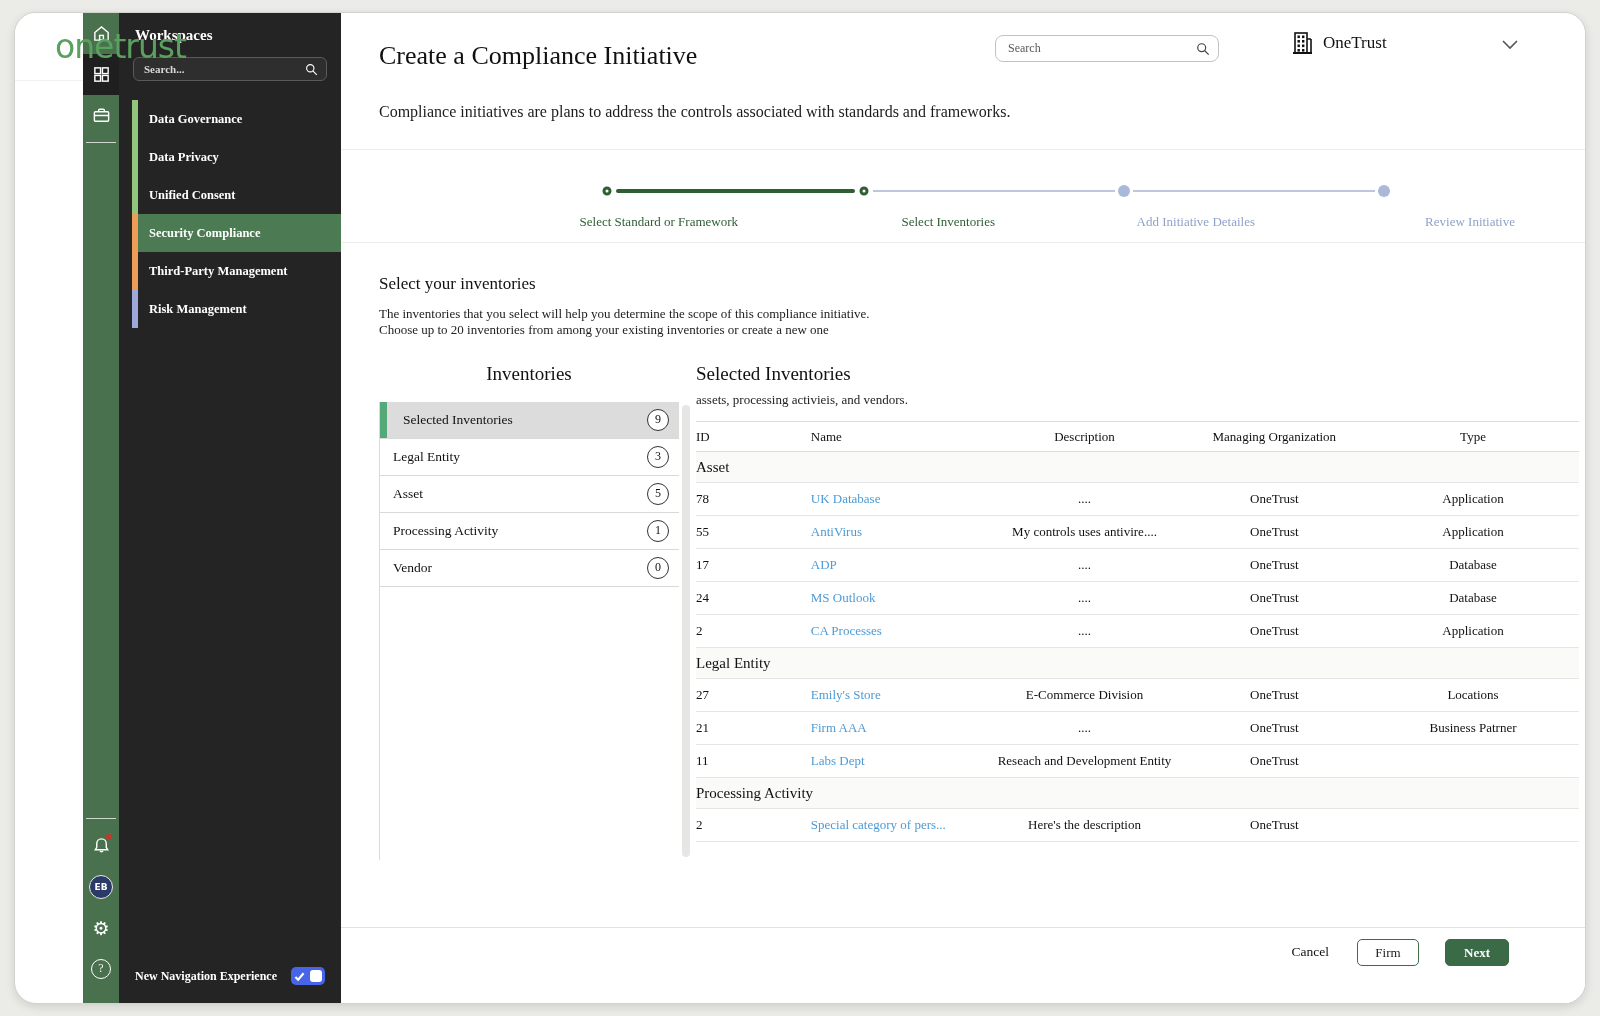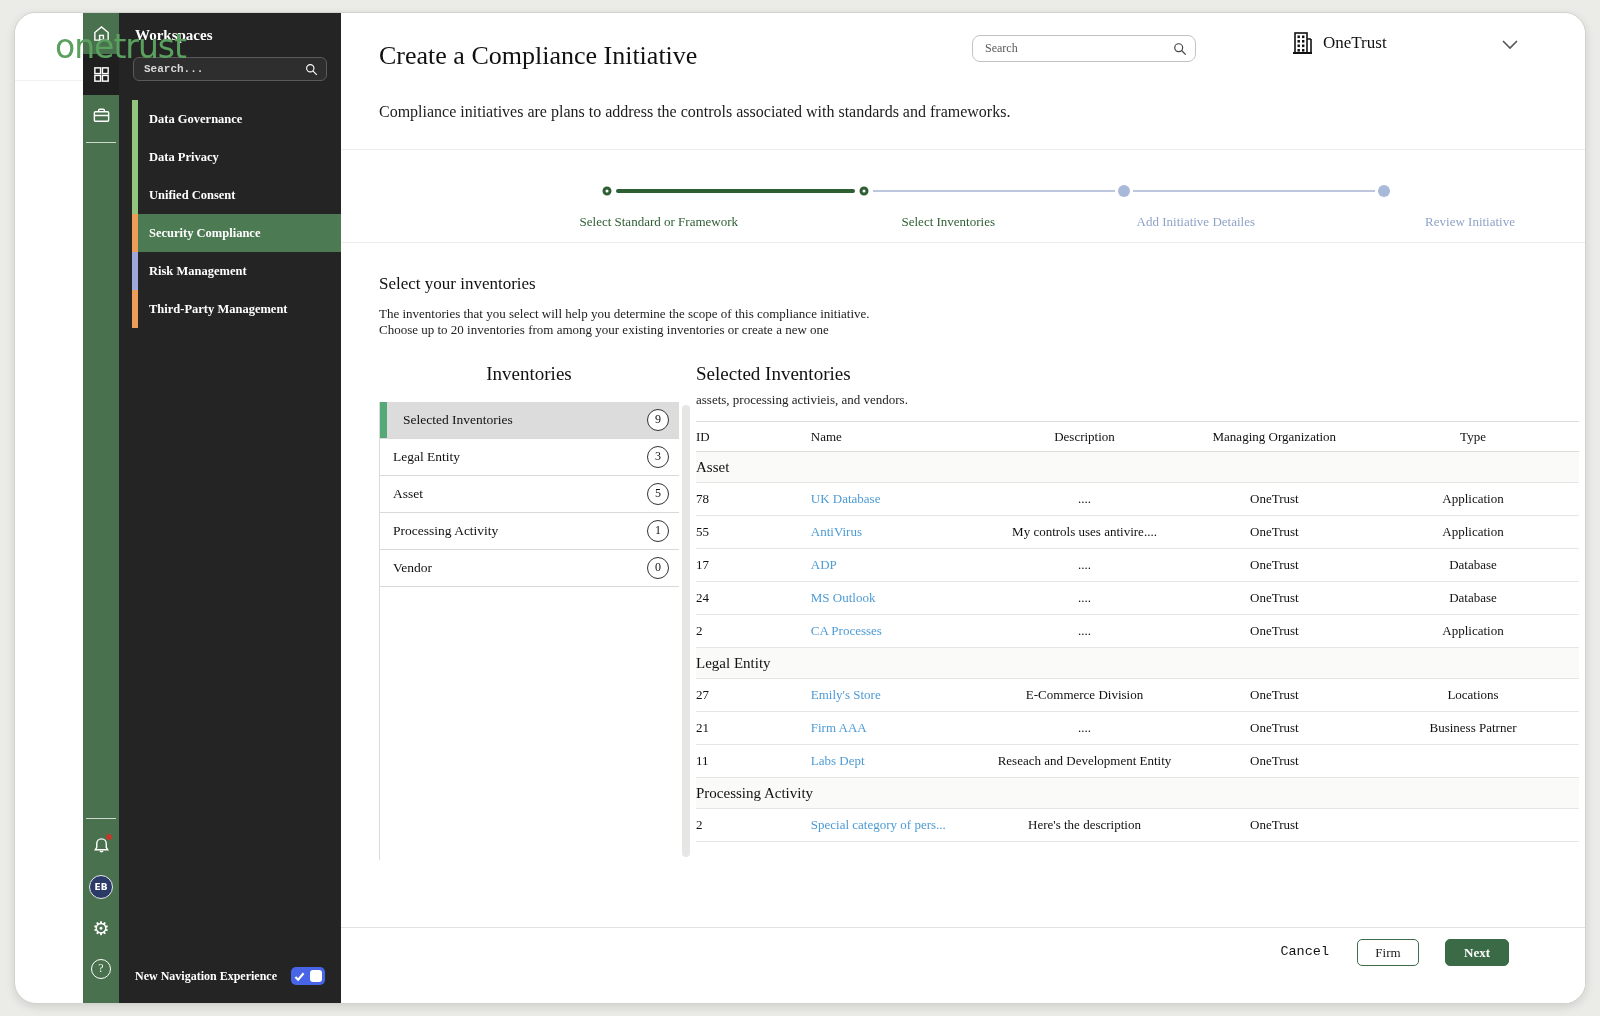--- a/index.html
+++ b/index.html
@@ -5,21 +5,21 @@
   * { margin:0; padding:0; box-sizing:border-box; }
   html,body { width:1600px; height:1016px; background:#ebebe8; font-family:"Liberation Serif", serif; }
   .card { position:absolute; left:14px; top:12px; width:1572px; height:992px; background:#fff;
           border:1px solid #d2d2ce; border-radius:22px; overflow:hidden;
           box-shadow:0 3px 10px rgba(0,0,0,.12); display:flex; flex-direction:row; }
 
   
   .topbar { position:relative; height:68px; flex:0 0 68px; background:#fff; border-bottom:1px solid #f1f1ef; z-index:5; }
   .logo { position:absolute; left:40px; top:14px; font-family:"DejaVu Sans", sans-serif; font-weight:500;
           font-size:33px; letter-spacing:-1px; color:#5aa05e; }
-  .top-search { position:absolute; left:957px; top:22px; width:224px; height:27px; border:1px solid #c3c3c0;
+  .top-search { position:absolute; left:980px; top:22px; width:224px; height:27px; border:1px solid #c3c3c0;
                 border-radius:8px; background:#fff; display:flex; align-items:center; padding:0 8px 0 12px; }
   .top-search input { flex:1; border:none; outline:none; font-family:"Liberation Serif", serif; font-size:12px; color:#333; background:transparent; }
   .top-search input::placeholder { color:#5a5a5a; }
   .mag { width:14px; height:14px; stroke:#444; fill:none; stroke-width:1.4; }
   .org { position:absolute; left:1276px; top:18px; display:flex; align-items:center; gap:10px; cursor:pointer; }
   .org-name { font-size:17px; color:#111; }
   .chev { position:absolute; left:1486px; top:26px; width:18px; height:12px; stroke:#555; fill:none; stroke-width:1.6; cursor:pointer; }
 
   
   .body-row { flex:1; display:flex; min-height:0; }
@@ -38,21 +38,21 @@
   .gear-glyph { color:#fff; font-size:19px; font-family:"DejaVu Sans", sans-serif; }
   .help-circle { width:20px; height:20px; border:1.3px solid #fff; border-radius:50%; color:#fff; font-size:12px;
                  display:flex; align-items:center; justify-content:center; }
 
   
   .ws-panel { width:222px; flex:0 0 222px; background:#242424; color:#fff; display:flex; flex-direction:column; position:relative; }
   .ws-title { font-size:15px; font-weight:bold; margin:14px 0 0 16px; }
   .ws-search { margin:13px 14px 0 14px; height:24px; border:1px solid #5a5a5a; background:#2e2e2e; border-radius:6px;
                display:flex; align-items:center; padding:0 8px 0 10px; }
   .ws-search input { flex:1; background:transparent; border:none; outline:none; color:#eee;
-                     font-family:Liberation Mono, monospace; font-size:11px; font-weight:bold; }
+                     font-family:Liberation Serif, serif; font-size:11px; font-weight:bold; }
   .ws-search input::placeholder { color:#d8d8d8; }
   .ws-search .mag { stroke:#fff; width:13px; height:13px; }
   .ws-menu { margin-top:19px; }
   .ws-item { position:relative; height:38px; display:flex; align-items:center; margin-left:13px; cursor:pointer; }
   .ws-item::before { content:""; position:absolute; left:0; top:0; bottom:0; width:6px; background:var(--accent); }
   .ws-item .ws-label { margin-left:17px; font-size:12.5px; font-weight:bold; color:#fff; }
   .ws-item.selected { background:#4c7a52; }
   .ws-footer { margin-top:auto; height:54px; display:flex; align-items:center; padding:0 16px; }
   .ws-footer-label { font-size:12px; font-weight:bold; color:#fff; }
   .toggle { margin-left:auto; width:34px; height:18px; background:#4765e6; border-radius:5px; display:flex;
@@ -103,21 +103,21 @@
   .inv-table th { font-weight:normal; font-size:13px; color:#111; height:30px;
                   border-top:1px solid #dcdcda; border-bottom:1px solid #dcdcda; }
   .inv-table th.l, .inv-table td.l { text-align:left; }
   .inv-table th.c, .inv-table td.c { text-align:center; }
   .inv-table td { font-size:13px; color:#111; height:33px; border-bottom:1px solid #e6e6e4; }
   .inv-table tr.group-row td { background:#fafaf9; font-size:15px; height:31px; border-bottom:1px solid #e6e6e4; }
   .inv-table a.link { color:#4d9bd5; text-decoration:none; cursor:pointer; }
 
   .main-footer { position:absolute; left:0; right:0; bottom:0; height:76px; background:#fff; border-top:1px solid #e2e2e0;
                  display:flex; align-items:flex-start; justify-content:flex-end; padding:11px 76px 0 0; gap:26px; z-index:4; }
-  .btn-cancel { border:none; background:none; font-family:Liberation Mono, monospace; font-size:13.5px; color:#111; cursor:pointer; padding:5px 2px; }
+  .btn-cancel { border:none; background:none; font-family:Liberation Serif, serif; font-size:13.5px; color:#111; cursor:pointer; padding:5px 2px; }
   .btn-back { width:62px; height:27px; background:#fff; border:1px solid #3f6b4a; border-radius:5px;
               font-family:"Liberation Serif", serif; font-size:13px; color:#1c1c1c; cursor:pointer; }
   .btn-next { width:64px; height:27px; background:#3a6b46; border:1px solid #3a6b46; border-radius:5px;
               font-family:"Liberation Serif", serif; font-size:13px; font-weight:bold; color:#fff; cursor:pointer; }
 </style>
 </head>
 <body>
 
 <div class="card">
 
@@ -215,25 +215,25 @@
           </div>
           <div class="ws-item" style="--accent: #93c47d;">
             <span class="ws-label">Data Privacy</span>
           </div>
           <div class="ws-item" style="--accent: #93c47d;">
             <span class="ws-label">Unified Consent</span>
           </div>
           <div class="ws-item selected" style="--accent: #ed9d57; background: rgb(76, 122, 82);">
             <span class="ws-label">Security Compliance</span>
           </div>
+          <div class="ws-item" style="--accent: #ed9d57;">
+            <span class="ws-label">Third-Party Management</span>
+          </div>
           <div class="ws-item" style="--accent: #9fa8da;">
             <span class="ws-label">Risk Management</span>
-          </div>
-          <div class="ws-item" style="--accent: #ed9d57;">
-            <span class="ws-label">Third-Party Management</span>
           </div>
         </div>
       <div class="ws-footer">
         <span class="ws-footer-label">New Navigation Experience</span>
         <span class="toggle">
           <svg viewBox="0 0 12 12">
               <polyline points="1.5,6.5 4.5,9.5 10.5,2.5"></polyline>
             </svg>
           <span class="knob"></span>
         </span>

